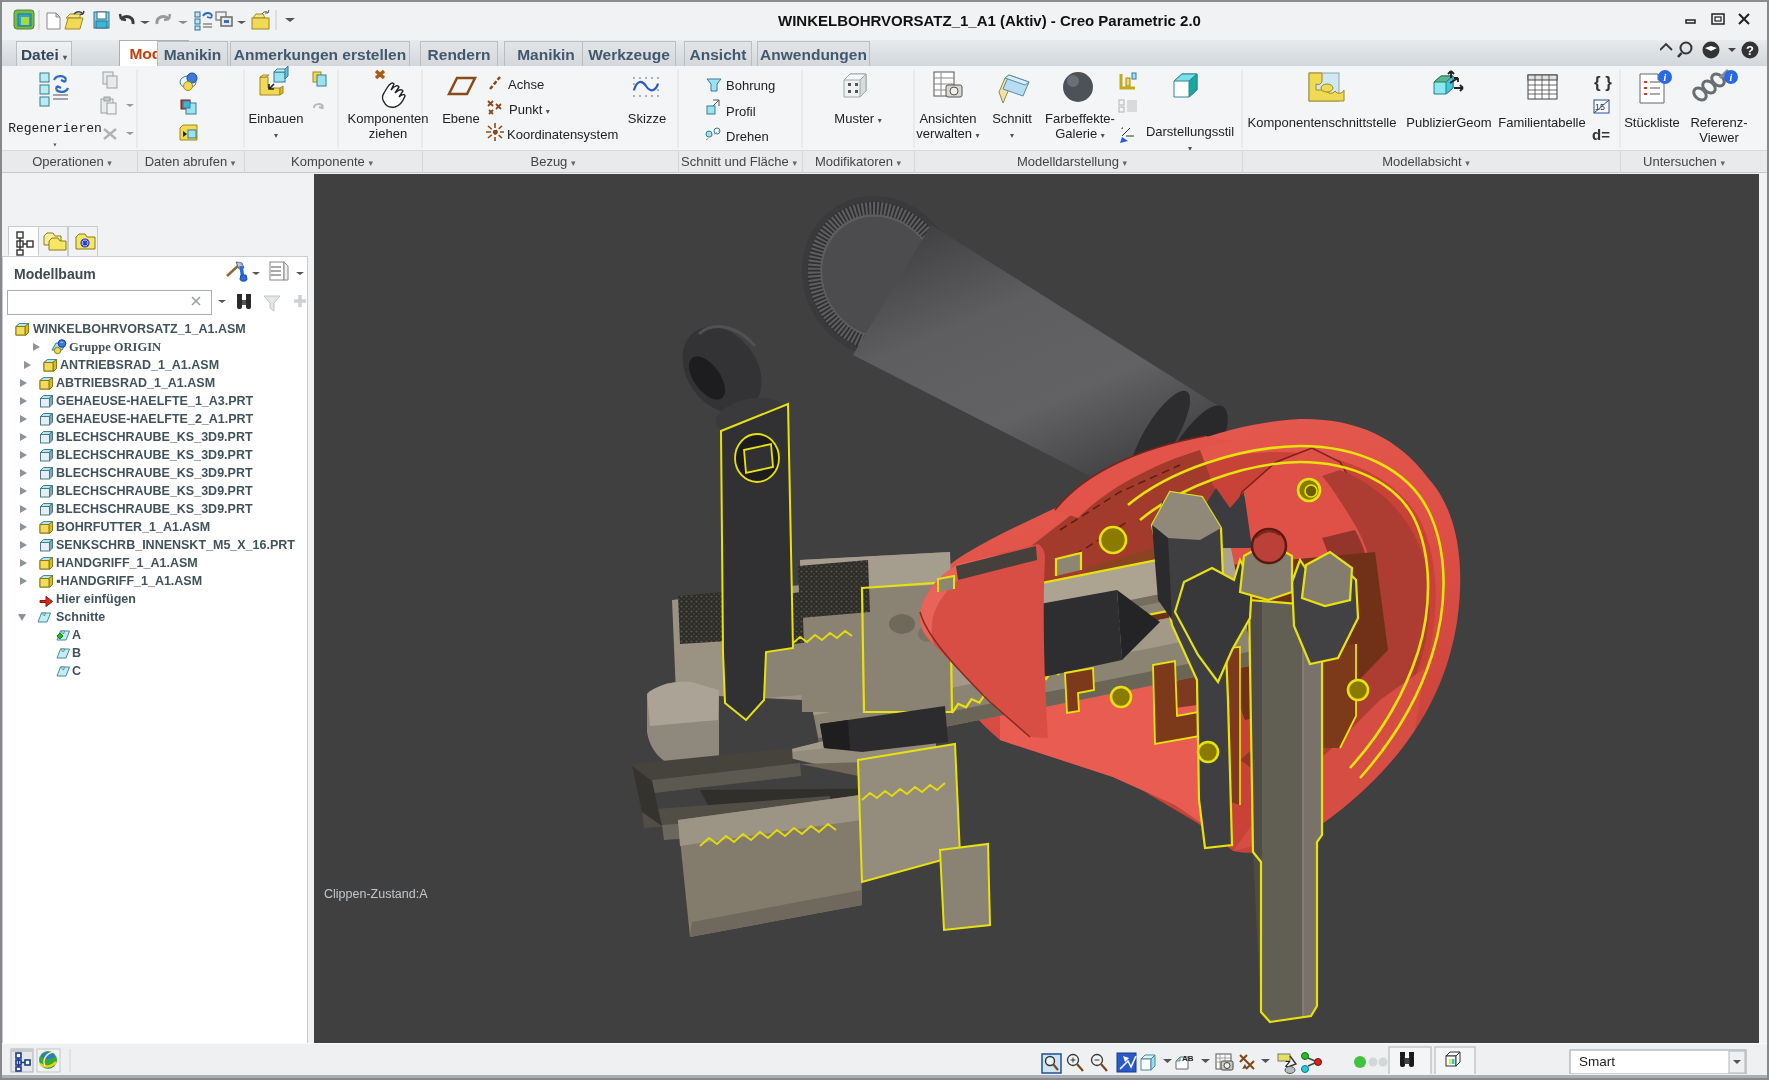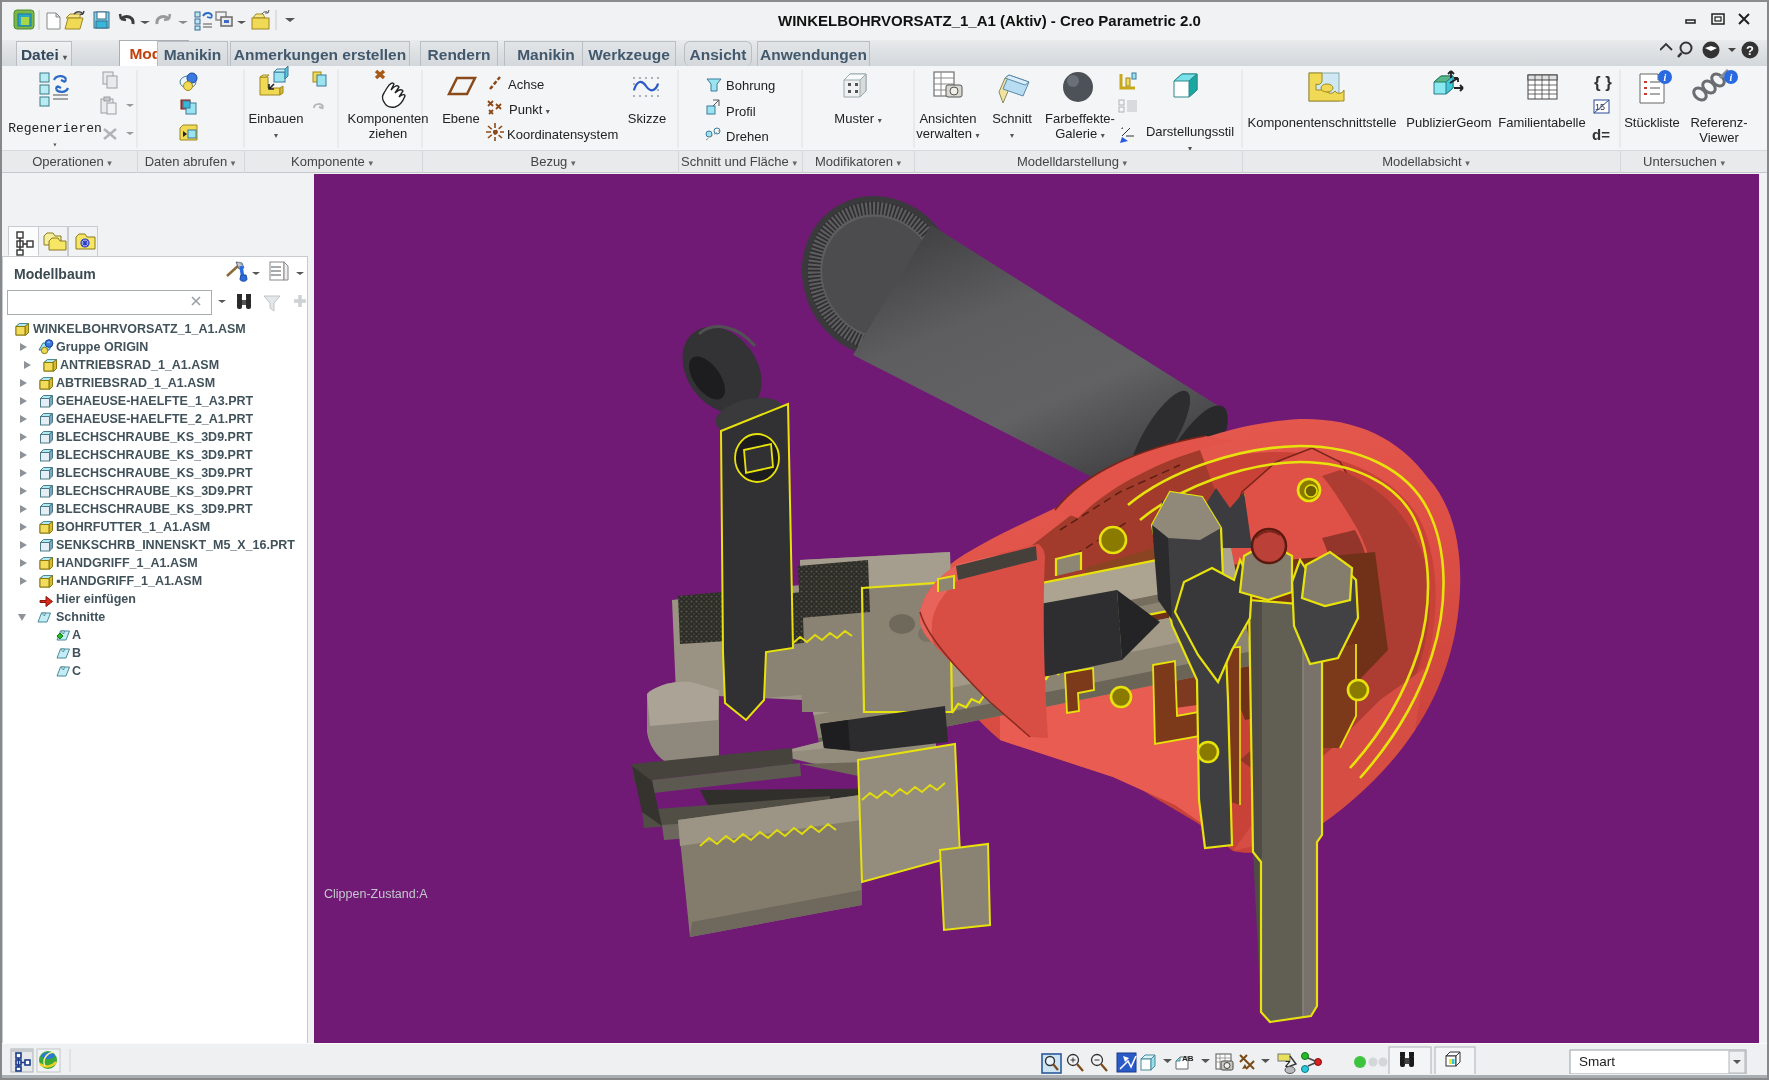--- a/index.html
+++ b/index.html
@@ -29,21 +29,21 @@
 .ptab{position:absolute;top:12px;height:30px;background:#f1f2f3;border:1px solid #c8ccd0;border-bottom:none;box-sizing:border-box;}
 #ptabsel{border-bottom:1px solid #fff;}
 #mbhead{position:absolute;left:12px;top:52px;font-size:14px;font-weight:bold;color:#3c4a52;}
 #searchrow{position:absolute;left:4px;top:74px;width:298px;height:30px;}
 #searchbox{position:absolute;left:1px;top:2px;width:205px;height:25px;background:#fff;border:1px solid #a9aeb3;box-sizing:border-box;}
 #tree{position:absolute;left:0;top:106px;width:304px;height:716px;font-size:12.5px;font-weight:bold;color:#41525b;}
 .trow{position:absolute;height:18px;line-height:18px;white-space:nowrap;}
 .tarrow{position:absolute;width:0;height:0;border-left:7px solid #8d9399;border-top:4.5px solid transparent;border-bottom:4.5px solid transparent;}
 .tarrowd{position:absolute;width:0;height:0;border-top:7px solid #8d9399;border-left:4.5px solid transparent;border-right:4.5px solid transparent;}
 
-#viewport{position:absolute;left:314px;top:174px;width:1445px;height:869px;background:#701a75;}
+#viewport{position:absolute;left:314px;top:174px;width:1445px;height:869px;background:#404040;}
 #clip{position:absolute;left:10px;top:713px;color:#c3c7cb;font-size:12.5px;}
 
 #statusbar{position:absolute;left:2px;top:1043px;width:1765px;height:35px;background:#eef0f1;border-top:1px solid #fbfbfb;}
 #statusbar .sunk{position:absolute;bottom:0px;left:0;width:100%;height:4px;background:#a9aeb3;}
 svg{display:block;}
 </style>
 </head>
 <body>
 <div id="titlebar">
  <div id="title">WINKELBOHRVORSATZ_1_A1 (Aktiv) - Creo Parametric 2.0</div>
@@ -102,21 +102,21 @@
 </svg>
 
 <div id="tabrow">
  <div class="tab file" style="left:14px;width:56px;">Datei <span class="caret">▾</span></div>
  <div class="tab active" style="left:81px;width:70px;">Modell</div>
  <div class="tab" style="left:155px;width:71px;">Manikin</div>
  <div class="tab" style="left:228px;width:180px;">Anmerkungen erstellen</div>
  <div class="tab" style="left:418px;width:78px;">Rendern</div>
  <div class="tab" style="left:502px;width:84px;">Manikin</div>
  <div class="tab" style="left:580px;width:94px;">Werkzeuge</div>
- <div class="tab" style="left:682px;width:68px;border-radius:6px;">Ansicht</div>
+ <div class="tab" style="left:682px;width:68px;">Ansicht</div>
  <div class="tab" style="left:755px;width:113px;">Anwendungen</div>
 </div>
 
 <div id="ribbon">
 <svg class="abs" style="left:0;top:0;" width="1765" height="84" viewBox="0 66 1765 84">
 
  <g>
   <rect x="38" y="73" width="9" height="9" fill="#b8ecf2" stroke="#3a7a8a"></rect>
   <rect x="38" y="85" width="9" height="9" fill="#b8ecf2" stroke="#3a7a8a"></rect>
   <rect x="38" y="97" width="9" height="9" fill="#b8ecf2" stroke="#3a7a8a"></rect>
@@ -441,21 +441,21 @@
  <div id="tree">
       <div class="trow" style="top:0px;left:0;width:304px;">
         <svg style="position:absolute;left:12px;top:1px;" width="16" height="16" viewBox="0 0 16 16">
           <path d="M2 5.5l3.5-3h9v9l-2.5 2.5H2z" fill="#f2dc5a" stroke="#8a7a10"></path>
           <path d="M2 5.5l3.5-3h9l-3.5 3z" fill="#aee8f0" stroke="#4a8a9a"></path>
           <path d="M11 5.5l3.5-3v9l-2.5 2.5h-1z" fill="#d8ba34" stroke="#8a7a10"></path>
           <rect x="2" y="5.5" width="9" height="8.5" fill="#f2dc5a" stroke="#8a7a10"></rect>
         </svg>
         <span style="position:absolute;left:31px;">WINKELBOHRVORSATZ_1_A1.ASM</span>
       </div>
-      <div class="trow" style="top:18px;left:0;width:340px;">
+      <div class="trow" style="top:18px;left:13px;width:340px;font-family:Liberation Serif, serif;">
         <span class="tarrow" style="left:18px;top:5px;"></span>
         <svg style="position:absolute;left:36px;top:1px;" width="16" height="16" viewBox="0 0 16 16">
           <path d="M1 11l4-7h10l-4 7z" fill="#9ae4f0" stroke="#3a7a9a"></path>
           <circle cx="11" cy="4.5" r="3.8" fill="#3a7ae0" stroke="#1a3a9a"></circle>
           <path d="M9.5 3.5a2 2 0 012.5 0" stroke="#bcd8ff" fill="none"></path>
           <circle cx="6.5" cy="11.5" r="3.2" fill="#f0d954" stroke="#8a7a10"></circle>
         </svg>
         <span style="position:absolute;left:54px;">Gruppe ORIGIN</span>
       </div>
       <div class="trow" style="top:36px;left:4px;width:300px;">

